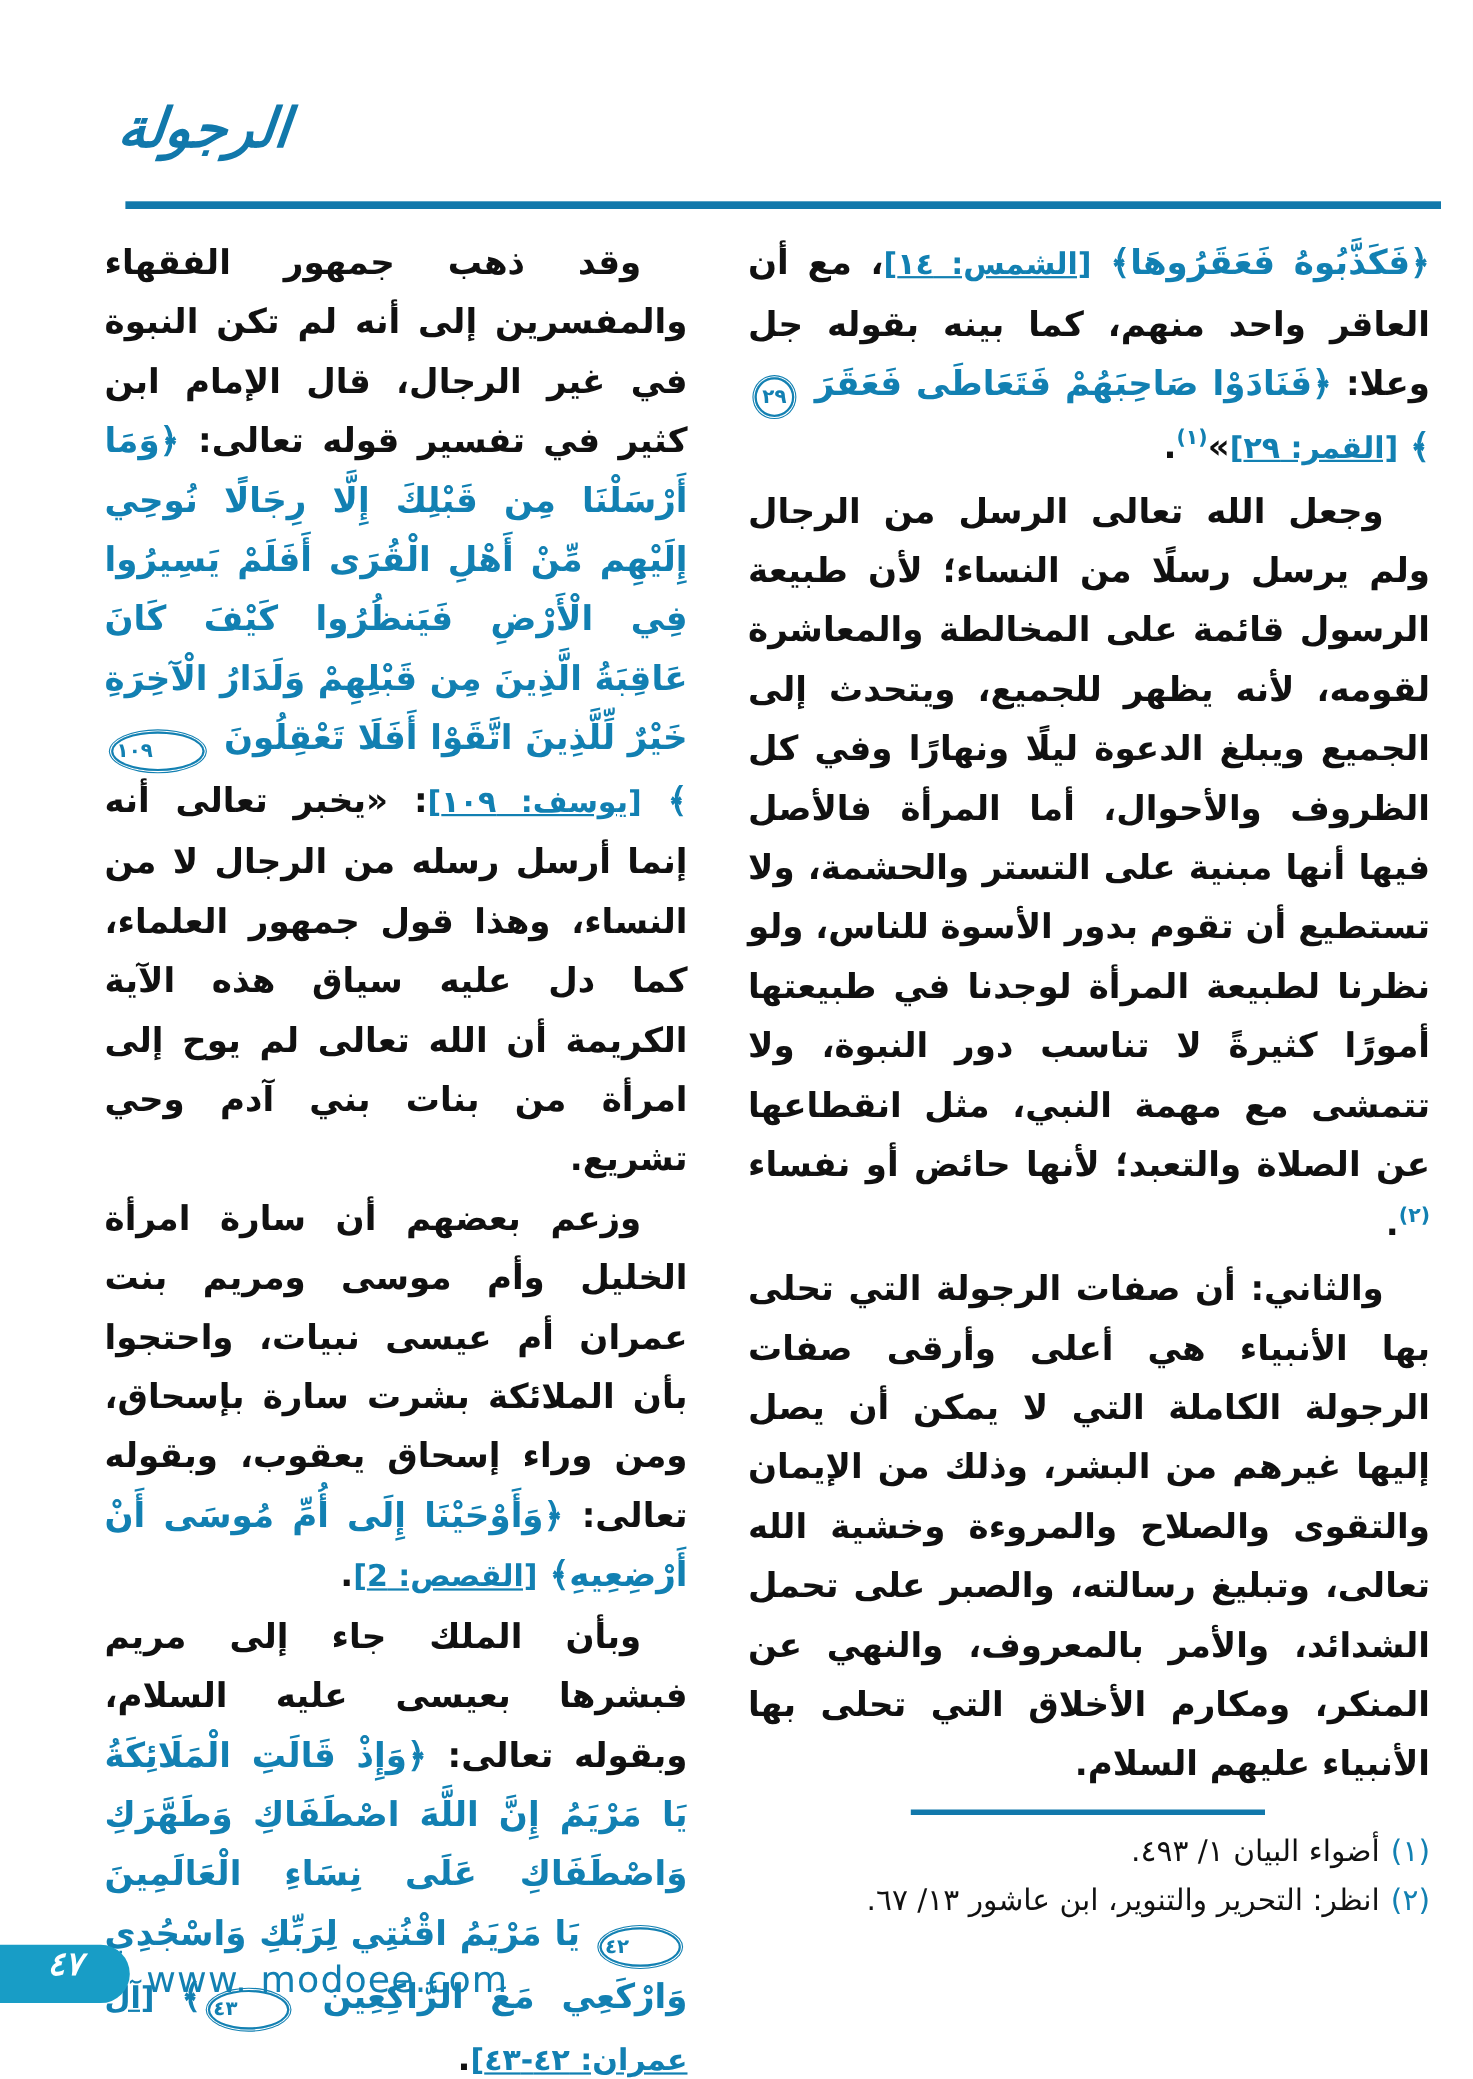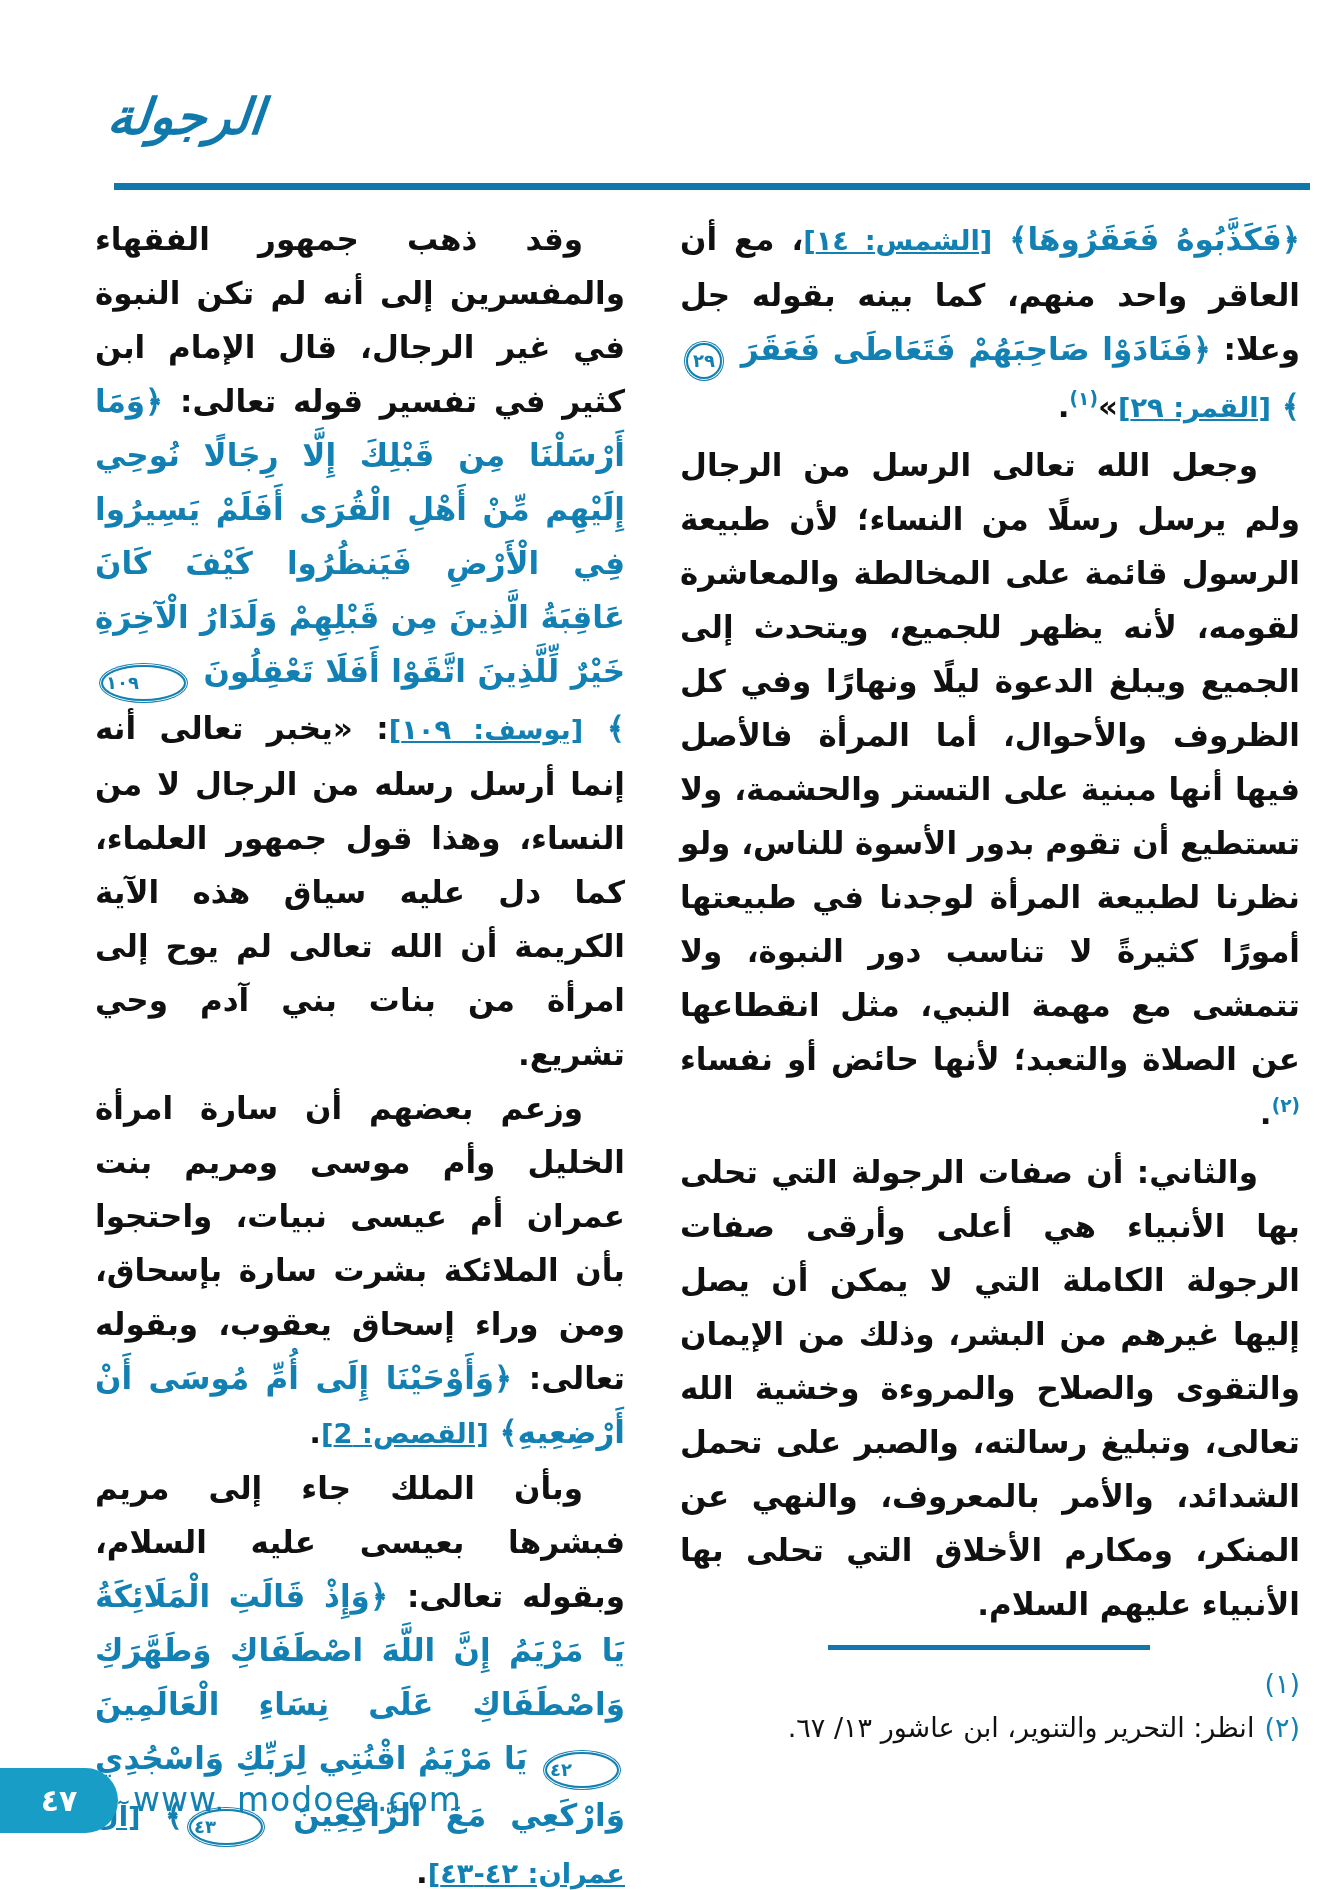--- a/index.html
+++ b/index.html
@@ -77,24 +77,24 @@
     display:flex;gap:10px;
     font-size:27px;line-height:44px;
     color:var(--ink);text-align:justify;
   }
   .fn-marker{color:var(--teal);white-space:nowrap;flex:0 0 auto;}
   .fn-body{flex:1 1 auto;}
   .fn-line{display:block;}
   
   .page-pill{
     position:absolute;top:1768px;left:0;
-    width:118px;height:65px;
+    width:118px;height:53px;
     background:var(--pill);
     border-radius:0 36px 36px 0;
-    display:flex;align-items:center;justify-content:center;
+    display:flex;align-items:flex-start;justify-content:center;font-style:italic;
   }
   .page-number{color:#ffffff;font-size:30px;font-weight:bold;direction:rtl;}
   .site-link{
     position:absolute;top:1780px;left:133px;
     font-size:33px;color:var(--teal);
     direction:ltr;letter-spacing:1px;
   }
 </style>
 </head>
 <body>
@@ -112,20 +112,21 @@
       <p class="para"><span class="seg-verse">﴿فَكَذَّبُوهُ فَعَقَرُوهَا﴾ </span><span class="seg-ref">[الشمس: ١٤]</span><span class="seg-text">، مع أن العاقر واحد منهم، كما بينه بقوله جل وعلا: </span><span class="seg-verse">﴿فَنَادَوْا صَاحِبَهُمْ فَتَعَاطَى فَعَقَرَ </span><span class="seg-ayah">٢٩</span><span class="seg-verse">﴾ </span><span class="seg-ref">[القمر: ٢٩]</span><span class="seg-text">»</span><span class="seg-fn">(١)</span><span class="seg-text">.</span></p>
       <p class="para indent"><span class="seg-text">وجعل الله تعالى الرسل من الرجال ولم يرسل رسلًا من النساء؛ لأن طبيعة الرسول قائمة على المخالطة والمعاشرة لقومه، لأنه يظهر للجميع، ويتحدث إلى الجميع ويبلغ الدعوة ليلًا ونهارًا وفي كل الظروف والأحوال، أما المرأة فالأصل فيها أنها مبنية على التستر والحشمة، ولا تستطيع أن تقوم بدور الأسوة للناس، ولو نظرنا لطبيعة المرأة لوجدنا في طبيعتها أمورًا كثيرةً لا تناسب دور النبوة، ولا تتمشى مع مهمة النبي، مثل انقطاعها عن الصلاة والتعبد؛ لأنها حائض أو نفساء </span><span class="seg-fn">(٢)</span><span class="seg-text">.</span></p>
       <p class="para indent"><span class="seg-text">والثاني: أن صفات الرجولة التي تحلى بها الأنبياء هي أعلى وأرقى صفات الرجولة الكاملة التي لا يمكن أن يصل إليها غيرهم من البشر، وذلك من الإيمان والتقوى والصلاح والمروءة وخشية الله تعالى، وتبليغ رسالته، والصبر على تحمل الشدائد، والأمر بالمعروف، والنهي عن المنكر، ومكارم الأخلاق التي تحلى بها الأنبياء عليهم السلام.</span></p>
 
       <div class="fn-sep"></div>
 
       <div class="footnotes">
         <div class="fn-row">
           <span class="fn-marker">(١)</span>
           <span class="fn-body">
+            <span class="fn-line">أضواء البيان ١/ ٤٩٣.</span>
           </span>
         </div>
         <div class="fn-row">
           <span class="fn-marker">(٢)</span>
           <span class="fn-body">
             <span class="fn-line">انظر: التحرير والتنوير، ابن عاشور ١٣/ ٦٧.</span>
           </span>
         </div>
       </div>
     </div>

